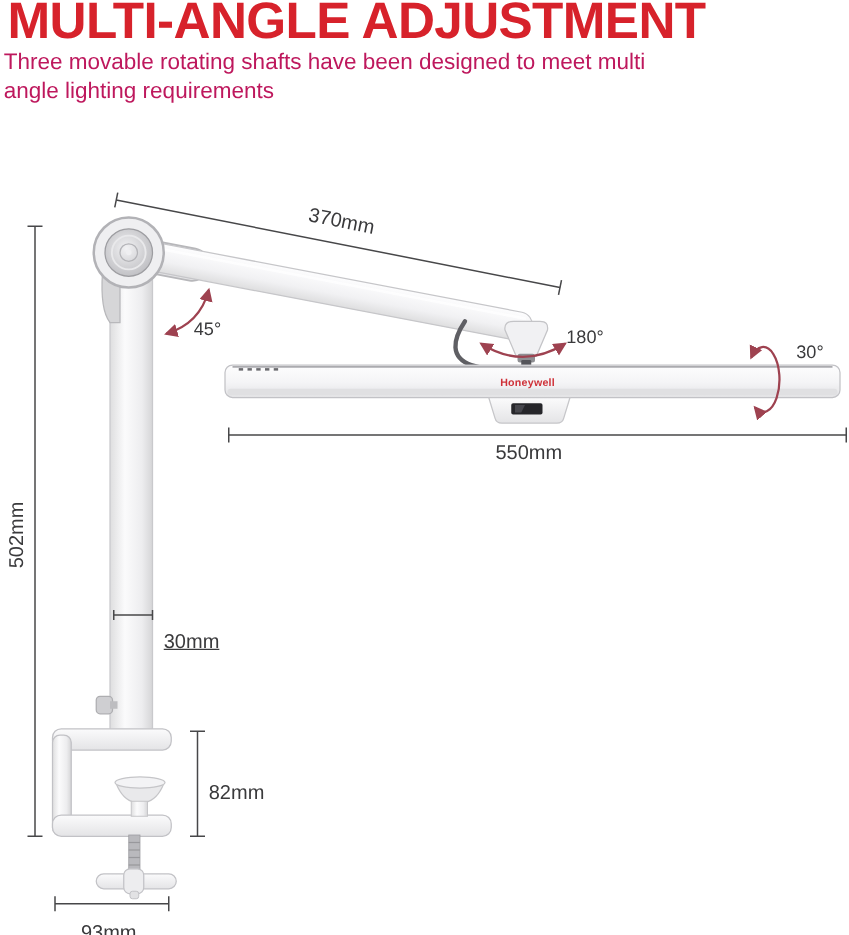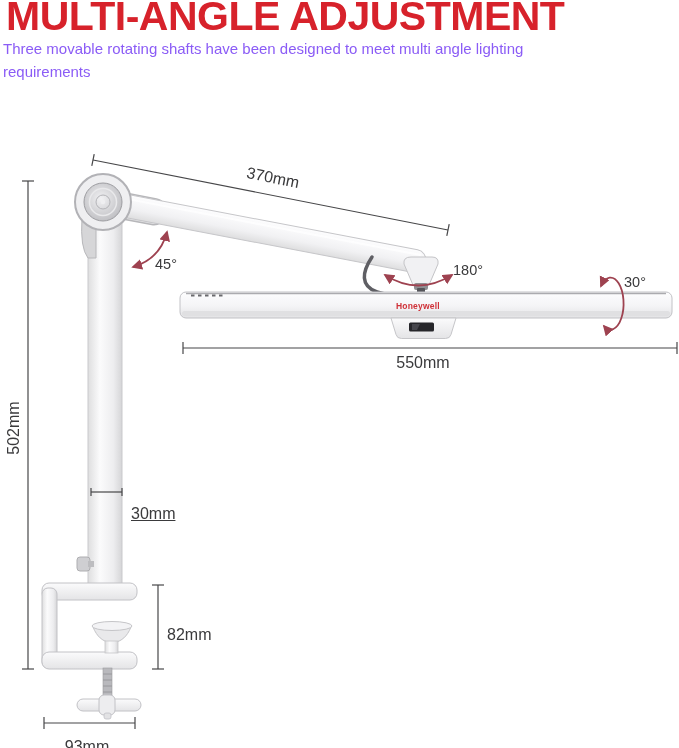--- a/index.html
+++ b/index.html
@@ -7,43 +7,43 @@
     position:relative;width:679px;height:748px;background:#ffffff;
     overflow:hidden;font-family:"Liberation Sans",sans-serif;
   }
   .title{
     position:absolute;left:6px;top:-6px;width:670px;
     font-size:41px;font-weight:bold;letter-spacing:-0.5px;
     color:#d7222b;line-height:44px;white-space:nowrap;
   }
   .subtitle{
     position:absolute;left:3px;top:38px;width:530px;
-    font-size:15px;line-height:22.5px;color:#8b5cf6;
+    font-size:18px;line-height:22.5px;color:#be185d;
   }
   svg{position:absolute;left:0;top:0;}
   .dim-label{
     position:absolute;font-size:16px;color:#3a3a3c;line-height:18px;
     white-space:nowrap;
   }
   .angle-label{
     position:absolute;font-size:14.5px;color:#3a3a3c;line-height:16px;
     white-space:nowrap;
   }
   .center{text-align:center;}
   .lbl-370{left:213px;top:169px;width:120px;transform:rotate(11.2deg);}
   .lbl-550{left:383px;top:354px;width:80px;}
   .lbl-502{left:-26px;top:419px;width:80px;transform:rotate(-90deg);}
   .lbl-30mm{left:131px;top:505px;text-decoration:underline;}
   .lbl-82{left:167px;top:626px;}
   .lbl-93{left:47px;top:738px;width:80px;}
   .lbl-45{left:155px;top:256px;text-align:center;}
   .lbl-180{left:453px;top:262px;}
-  .lbl-30deg{left:624px;top:274px;}
+  .lbl-30deg{left:637px;top:274px;}
   .brand{
-    position:absolute;left:396px;top:301px;width:48px;text-align:left;
+    position:absolute;left:396px;top:301px;width:48px;text-align:right;
     font-size:8.5px;font-weight:bold;color:#cf3138;letter-spacing:0.2px;
   }
 </style>
 </head>
 <body>
 
 <div class="stage">
 
   <div class="title">MULTI-ANGLE ADJUSTMENT</div>
   <div class="subtitle">Three movable rotating shafts have been designed to meet multi angle lighting requirements</div>

